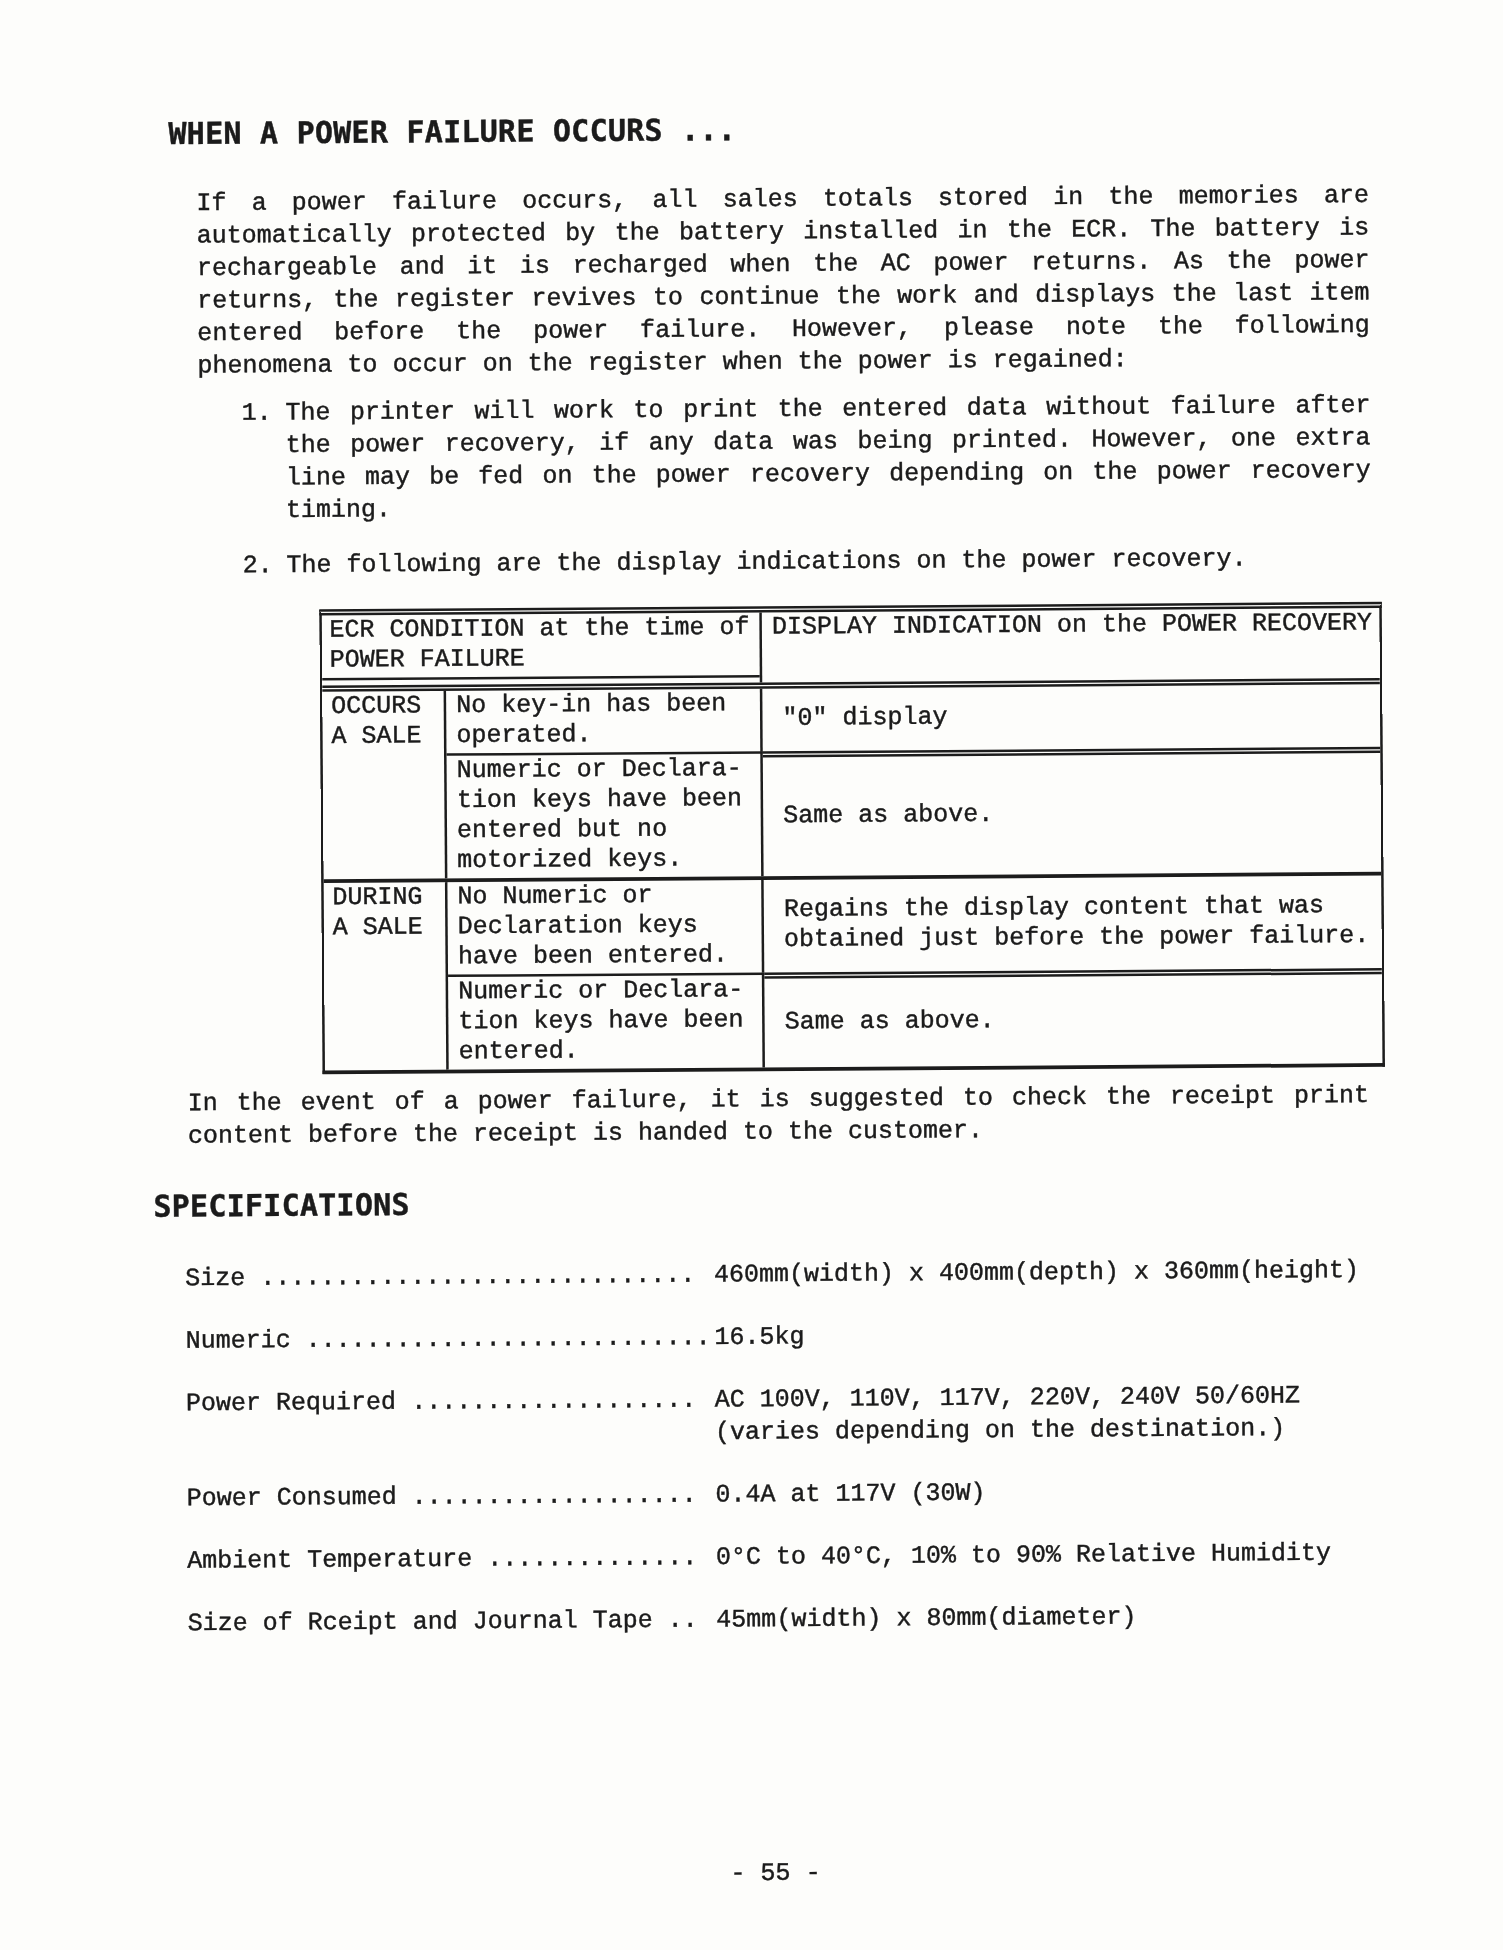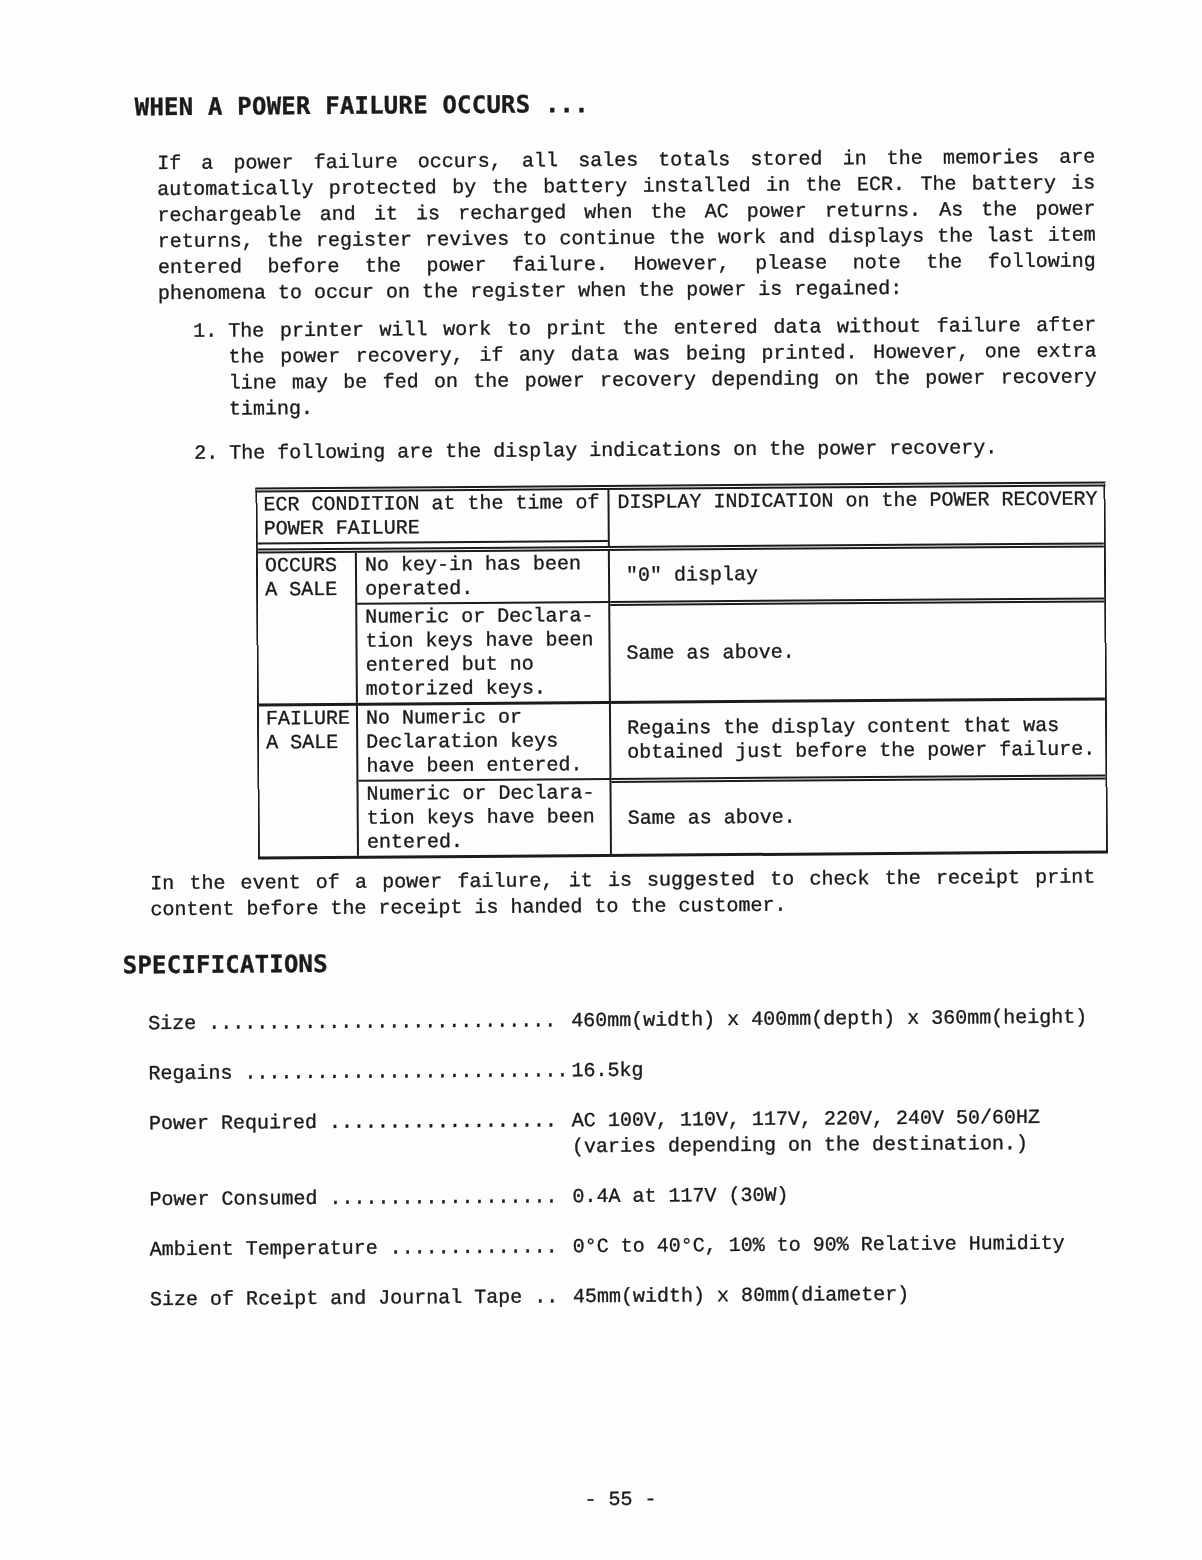--- a/index.html
+++ b/index.html
@@ -146,21 +146,21 @@
             <div>
               <div class="tl">Same as above.</div>
             </div>
           </div>
         </div>
       </div>
     </div>
 
     <div class="t-group">
       <div class="t-label">
-        <div class="tl">FAILURE</div>
+        <div class="tl">DURING</div>
         <div class="tl">A SALE</div>
       </div>
       <div class="t-subrows">
         <div class="t-subrow">
           <div class="t-cond">
             <div class="tl">No Numeric or</div>
             <div class="tl">Declaration keys</div>
             <div class="tl">have been entered.</div>
           </div>
           <div class="t-ind">
@@ -195,21 +195,21 @@
   <div class="sec doc-heading" style="top:948px; left:122px;">SPECIFICATIONS</div>
 
   <div class="sec body-text" style="top:1008px; left:147px; width:985px;">
 
     <div class="spec-row">
       <span>Size</span><span class="dots">.............................</span>
       <span class="spec-value">460mm(width) x 400mm(depth) x 360mm(height)</span>
     </div>
 
     <div class="spec-row">
-      <span>Regains</span><span class="dots">...........................</span>
+      <span>Numeric</span><span class="dots">...........................</span>
       <span class="spec-value">16.5kg</span>
     </div>
 
     <div class="spec-row two-line">
       <span>Power Required</span><span class="dots">...................</span>
       <span class="spec-value">AC 100V, 110V, 117V, 220V, 240V 50/60HZ</span>
       <span class="spec-value2">(varies depending on the destination.)</span>
     </div>
 
     <div class="spec-row">

